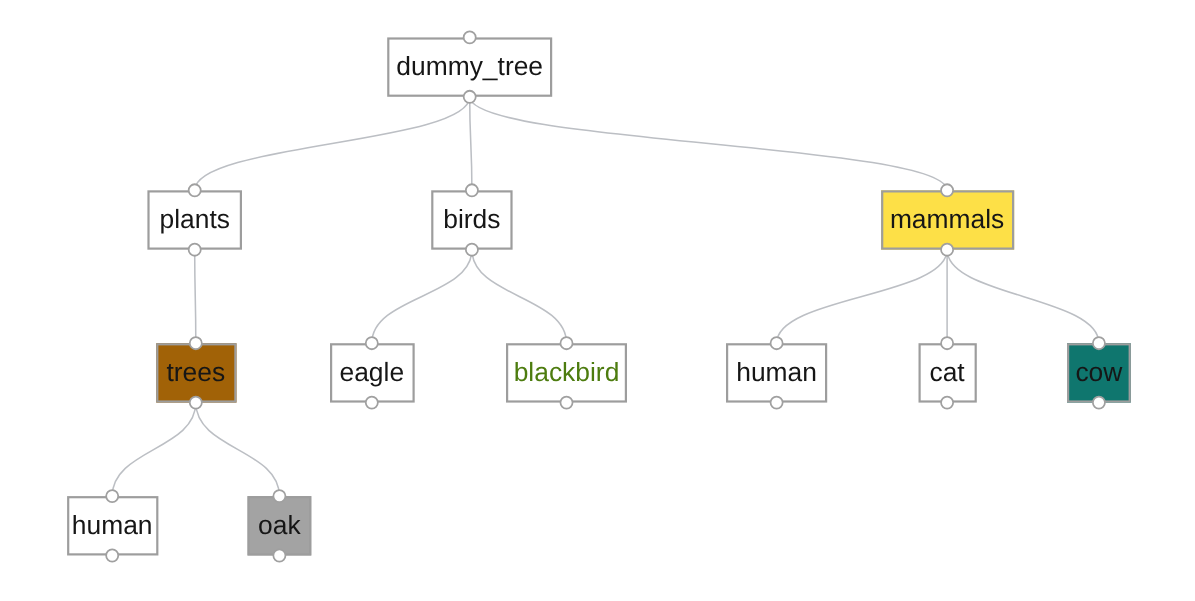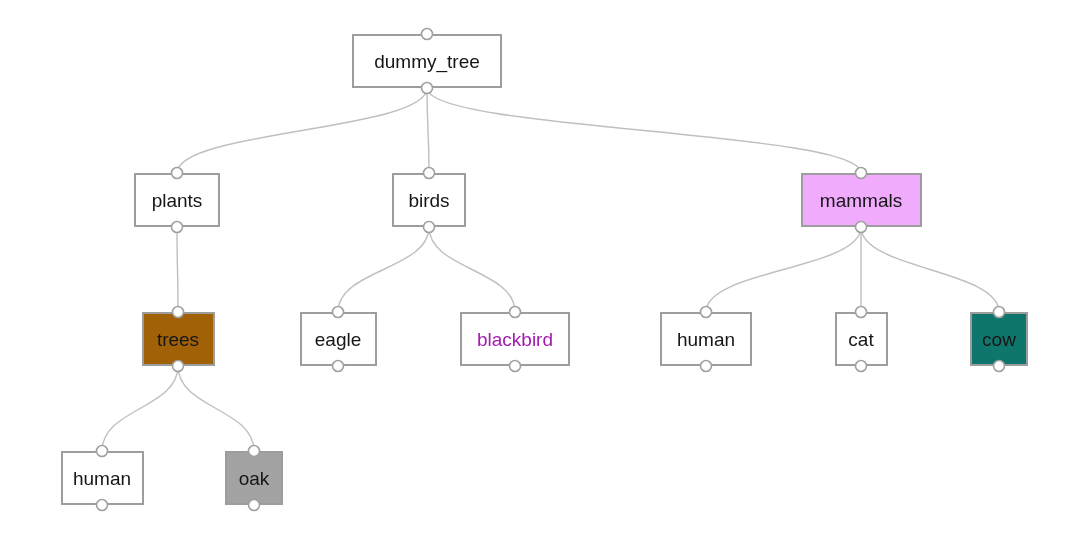--- a/index.html
+++ b/index.html
@@ -30,21 +30,21 @@
     position: absolute;
     box-sizing: border-box;
     background: #ffffff;
     border: 2px solid #9d9d9d;
     display: flex;
     align-items: center;
     justify-content: center;
     cursor: default;
   }
   .node span {
-    font-size: 19px;
+    font-size: 24px;
     line-height: 1;
     white-space: nowrap;
     color: #161616;
   }
 </style>
 </head>
 <body>
 
 <div id="stage" class="stage" style="width: 1086px; height: 546px; background: rgb(255, 255, 255);">
   <svg id="edges-layer" class="layer" width="1086" height="546" viewBox="0 0 1086 546">
@@ -63,31 +63,31 @@
   <div id="nodes-layer" class="layer">
       <div class="node" style="left: 352px; top: 34px; width: 150px; height: 54px; border-color: rgb(157, 157, 157); background: rgb(255, 255, 255);">
         <span style="color: rgb(22, 22, 22);">dummy_tree</span>
       </div>
       <div class="node" style="left: 134px; top: 173px; width: 86px; height: 54px; border-color: rgb(157, 157, 157); background: rgb(255, 255, 255);">
         <span style="color: rgb(22, 22, 22);">plants</span>
       </div>
       <div class="node" style="left: 392px; top: 173px; width: 74px; height: 54px; border-color: rgb(157, 157, 157); background: rgb(255, 255, 255);">
         <span style="color: rgb(22, 22, 22);">birds</span>
       </div>
-      <div class="node" style="left: 800.5px; top: 173px; width: 121px; height: 54px; border-color: rgb(157, 157, 157); background: #f0abfc;">
+      <div class="node" style="left: 800.5px; top: 173px; width: 121px; height: 54px; border-color: rgb(157, 157, 157); background: #fde047;">
         <span style="color: rgb(22, 22, 22);">mammals</span>
       </div>
       <div class="node" style="left: 141.5px; top: 312px; width: 73px; height: 54px; border-color: rgb(157, 157, 157); background: #a16207;">
         <span style="color: rgb(22, 22, 22);">trees</span>
       </div>
       <div class="node" style="left: 299.5px; top: 312px; width: 77px; height: 54px; border-color: rgb(157, 157, 157); background: rgb(255, 255, 255);">
         <span style="color: rgb(22, 22, 22);">eagle</span>
       </div>
       <div class="node" style="left: 460px; top: 312px; width: 110px; height: 54px; border-color: rgb(157, 157, 157); background: rgb(255, 255, 255);">
-        <span style="color: #a21caf; text-align: right;">blackbird</span>
+        <span style="color: #4d7c0f; text-align: right;">blackbird</span>
       </div>
       <div class="node" style="left: 660px; top: 312px; width: 92px; height: 54px; border-color: rgb(157, 157, 157); background: rgb(255, 255, 255);">
         <span style="color: rgb(22, 22, 22); text-align: right;">human</span>
       </div>
       <div class="node" style="left: 834.5px; top: 312px; width: 53px; height: 54px; border-color: rgb(157, 157, 157); background: rgb(255, 255, 255);">
         <span style="color: rgb(22, 22, 22);">cat</span>
       </div>
       <div class="node" style="left: 970px; top: 312px; width: 58px; height: 54px; border-color: rgb(157, 157, 157); background: #0f766e;">
         <span style="color: rgb(22, 22, 22);">cow</span>
       </div>

